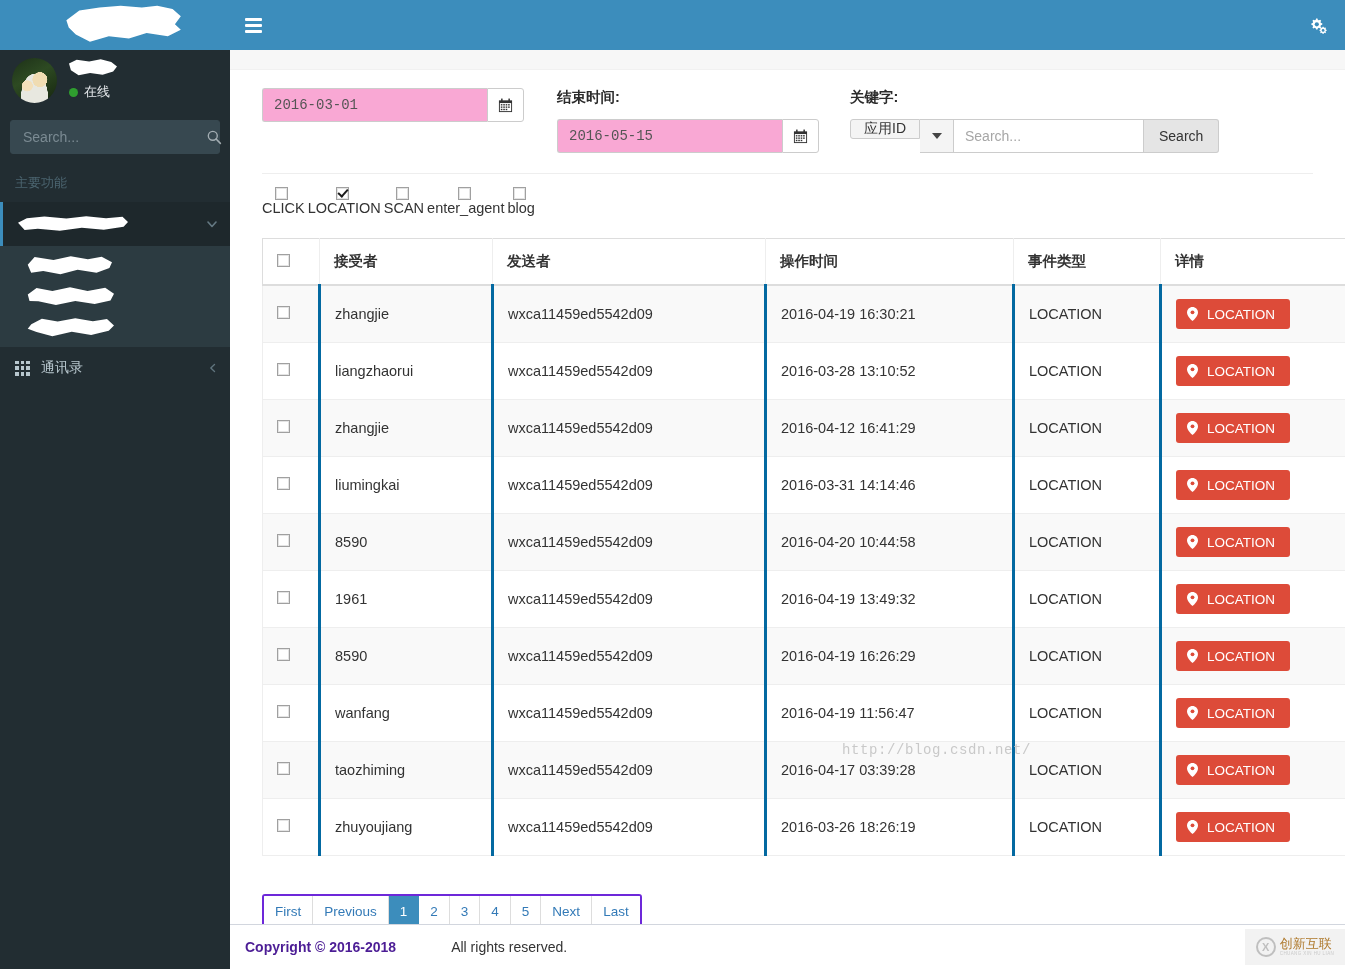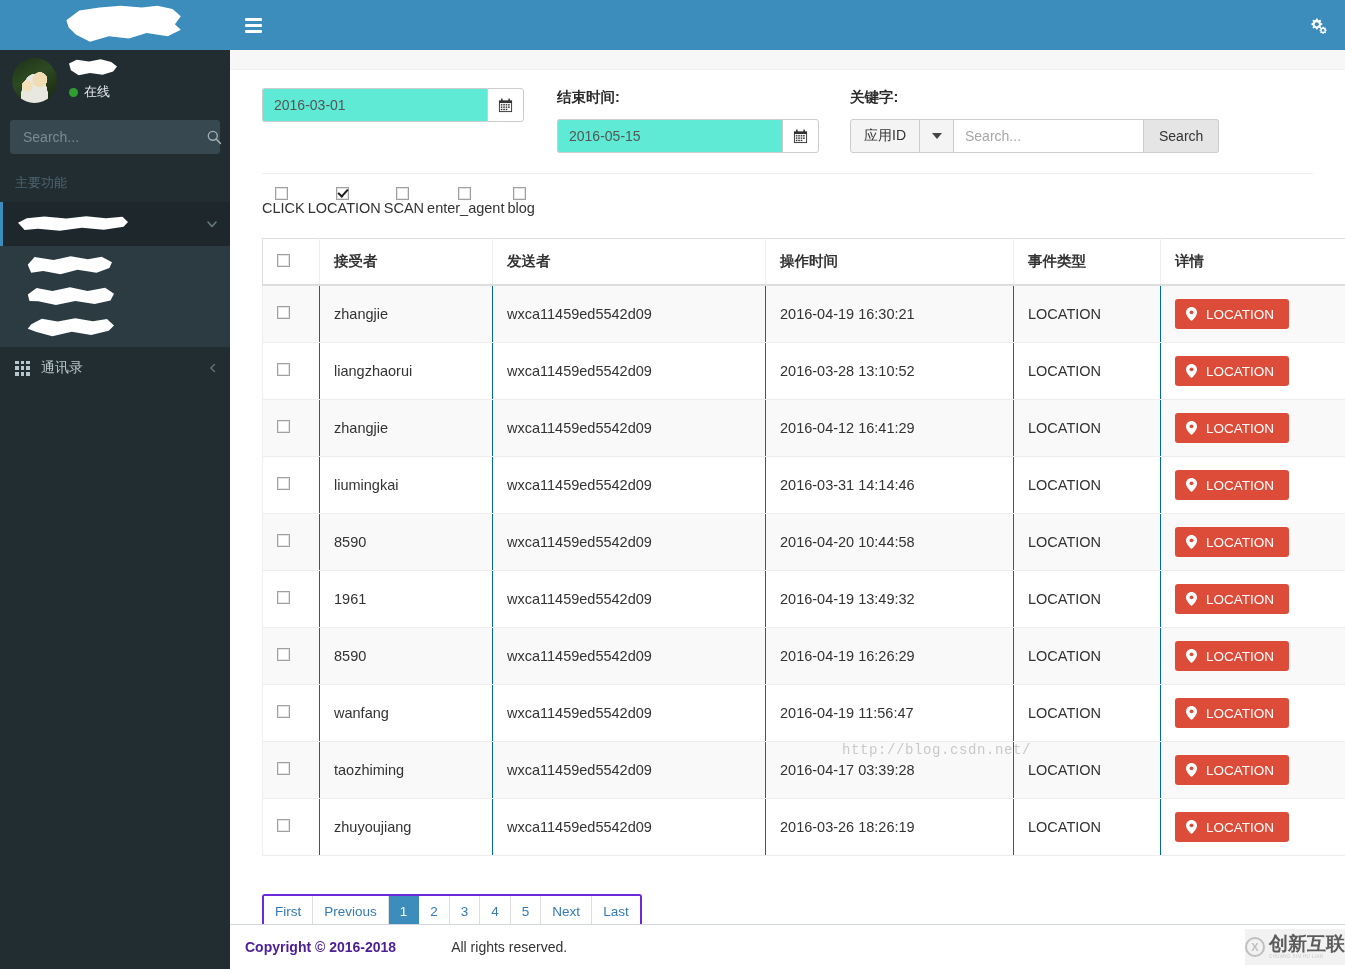--- a/index.html
+++ b/index.html
@@ -160,32 +160,32 @@
   .filters { padding: 18px 0 0 32px; display: flex; align-items: flex-start; }
   .field-group { margin-right: 0; }
   .field-label {
     font-weight: bold; font-size: 14.5px; color: #2b2b2b;
     margin-bottom: 12px; display: block;
   }
   .input-group { display: flex; }
   .date-input {
     width: 225px; height: 34px; border: 1px solid #ccc; border-right: 0;
     border-radius: 3px 0 0 3px; padding: 9px 11px; font-size: 14px;
-    color: #555; outline: none; background: #5eead4;
-    font-family: Liberation Sans, sans-serif;
+    color: #555; outline: none; background: #f9a8d4;
+    font-family: Liberation Mono, monospace;
   }
   .date-addon {
     width: 37px; height: 34px; border: 1px solid #ccc;
     border-radius: 0 3px 3px 0; background: #fff;
     display: flex; align-items: center; justify-content: center;
   }
   .cal-icon { width: 15px; height: 15px; }
 
   .kw-prefix {
-    height: 34px; border: 1px solid #ccc; border-radius: 3px 0 0 3px;
+    height: 20px; border: 1px solid #ccc; border-radius: 3px 0 0 3px;
     background: #f4f4f4; padding: 0 13px; display: flex; align-items: center;
     font-size: 14px; color: #333;
   }
   .kw-caret {
     height: 34px; width: 34px; border: 1px solid #ccc; border-left: 0;
     background: #f4f4f4; display: flex; align-items: center; justify-content: center;
   }
   .caret-down {
     width: 0; height: 0; border-left: 5px solid transparent;
     border-right: 5px solid transparent; border-top: 6px solid #444;
@@ -229,21 +229,21 @@
     text-align: left; font-weight: bold; font-size: 14.5px; color: #333;
     padding: 13px 12px 13px 14px;
     border-bottom: 2px solid #ddd; border-top: 1px solid #ddd;
     border-right: 1px solid #eee;
     background: #fff;
   }
   thead th:first-child { border-left: 1px solid #ddd; }
   tbody td {
     font-size: 14.5px; color: #333;
     padding: 13px 12px 13px 14px;
-    border-bottom: 1px solid #eee; border-right: 1px solid #0369a1;
+    border-bottom: 1px solid #eee; border-right: 3px solid #0369a1;
     vertical-align: middle; height: 47px;
   }
   tbody td:first-child { border-left: 1px solid #eee; }
   tbody tr:nth-child(odd) { background: #f9f9f9; }
   tbody tr:nth-child(even) { background: #ffffff; }
   .col-chk { width: 57px; }
   .col-recv { width: 173px; }
   .col-send { width: 273px; }
   .col-time { width: 248px; }
   .col-type { width: 147px; }
@@ -291,21 +291,21 @@
     display: flex; align-items: center; justify-content: center;
     opacity: .85;
   }
   .brand-wm .bmark {
     width: 20px; height: 20px; border-radius: 50%;
     border: 2px solid #b5b5b5; margin-right: 4px;
     display: flex; align-items: center; justify-content: center;
     font-size: 11px; color: #b5b5b5; font-weight: bold;
   }
   .brand-wm .btxt { display: flex; flex-direction: column; line-height: 1; }
-  .brand-wm .btop { font-size: 19px; color: #404040; font-weight: bold; }
+  .brand-wm .btop { font-size: 13px; color: #a16207; font-weight: normal; }
   .brand-wm .bbot { font-size: 4.5px; color: #c2c2c2; letter-spacing: .4px; margin-top: 2px; }
 </style>
 </head>
 <body>
 
 <div id="app">
 
   <aside class="sidebar">
 
     <div class="logo-bar">

